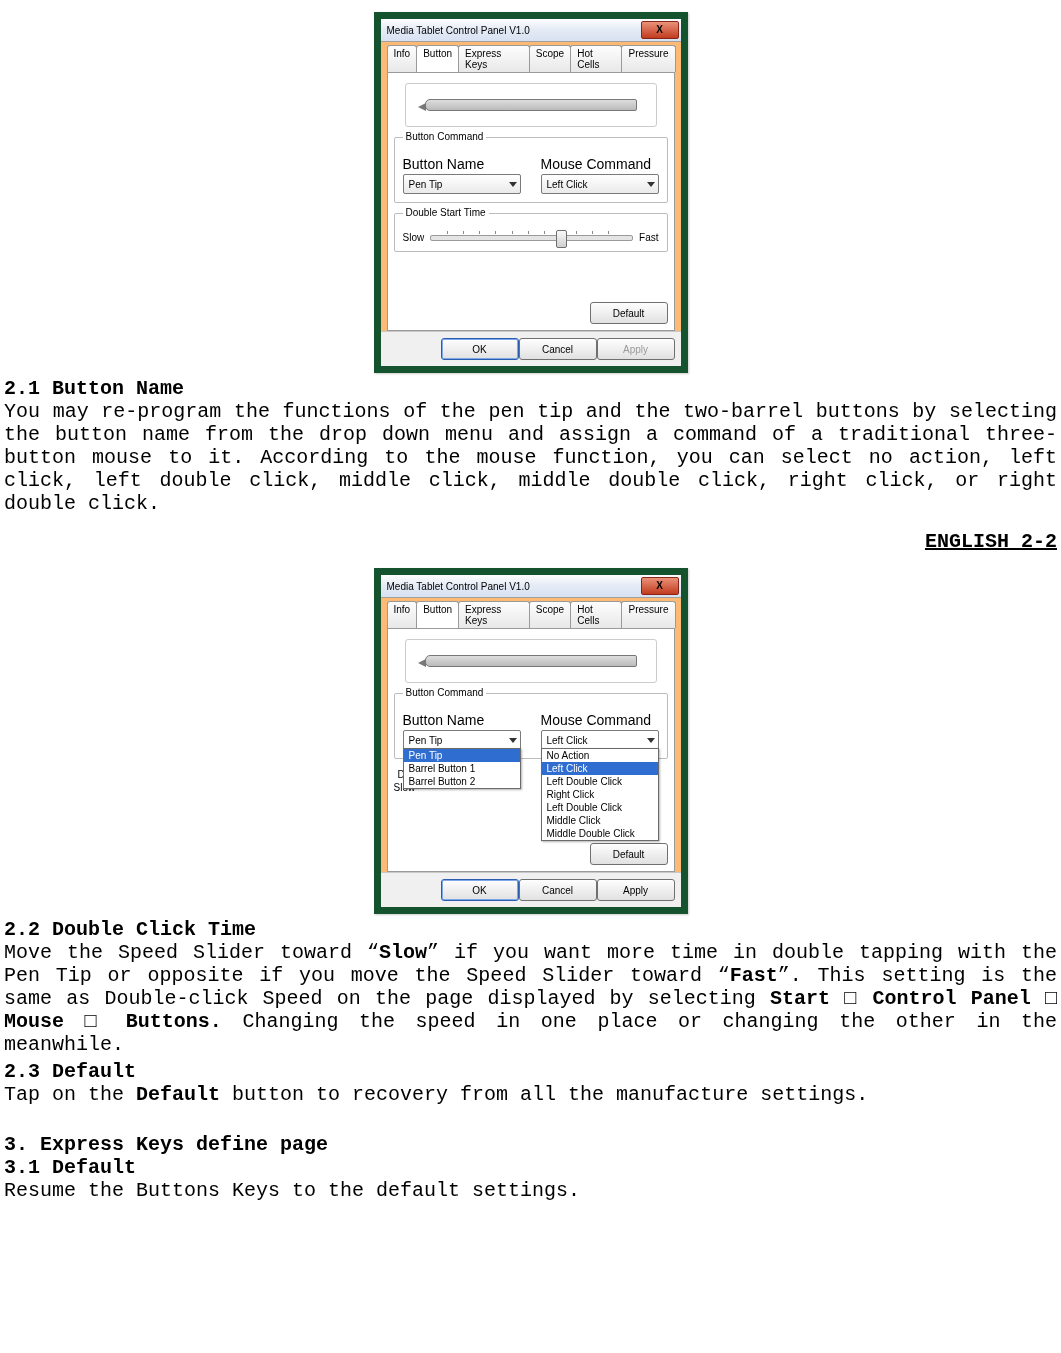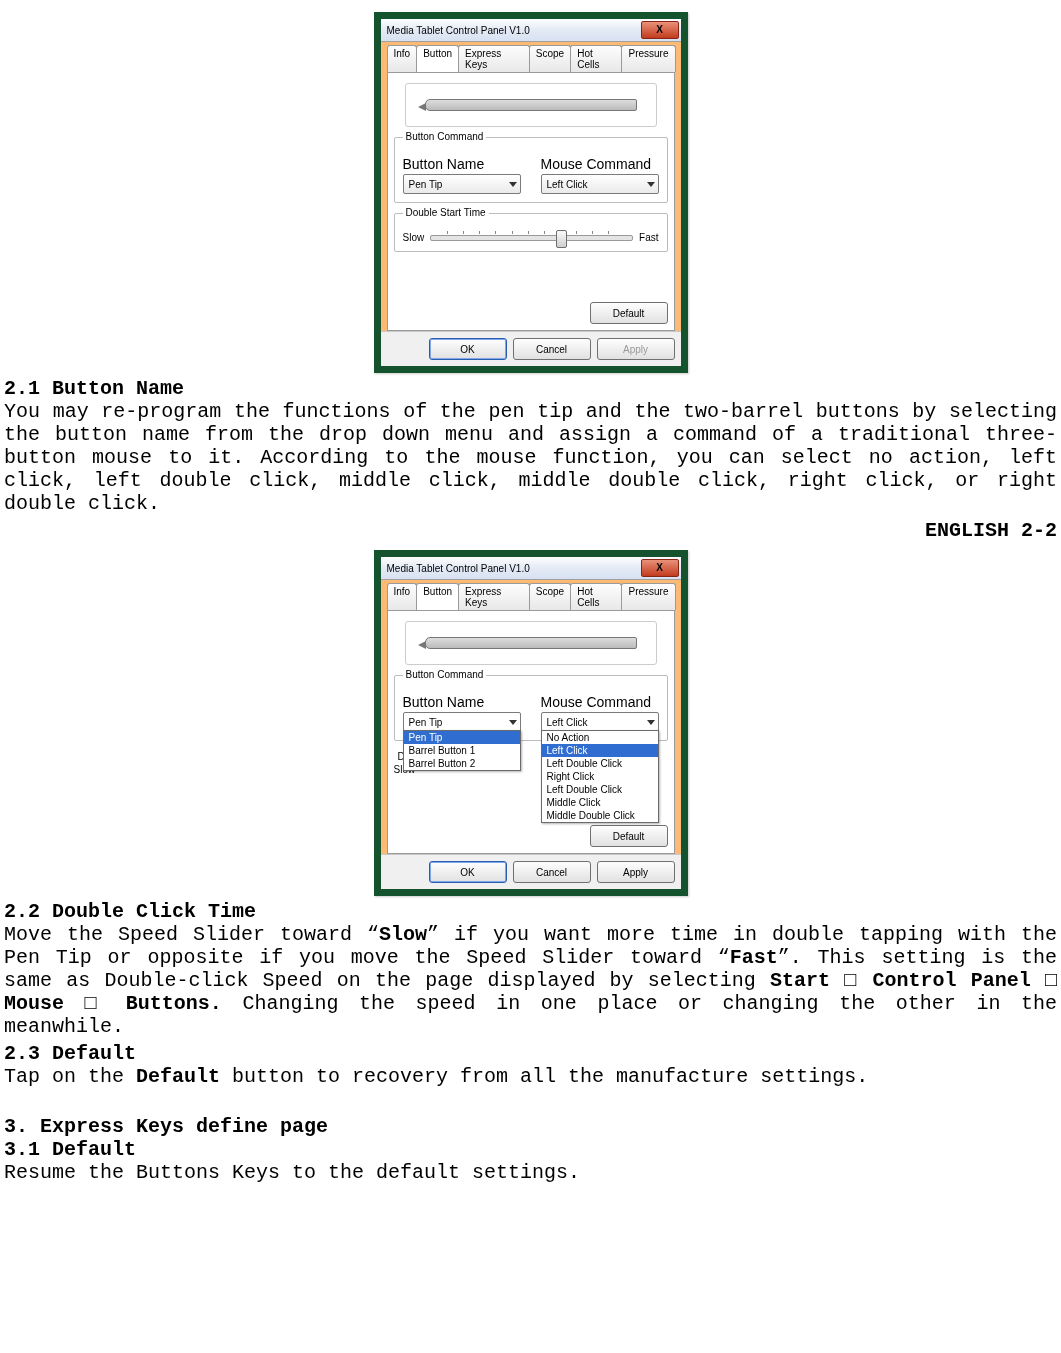--- a/index.html
+++ b/index.html
@@ -6,21 +6,21 @@
     font-family: "Courier New", monospace;
     font-size: 20px;
     margin: 0;
     padding: 4px;
     width: 1053px;
     background: #fff;
     color: #000;
   }
   .doc-heading { font-weight: bold; margin-top: 0; }
   .doc-para { text-align: justify; margin: 0 0 4px 0; }
-  .page-label { text-align: right; font-weight: bold; margin: 4px 0; }
+  .page-label { text-align: right; font-weight: bold; margin: 15px 0; text-decoration: underline; }
   .bold { font-weight: bold; }
 
   
   .dlg-wrap { display: flex; justify-content: center; margin: 8px 0 4px 0; }
   .dlg {
     width: 300px;
     font-family: Tahoma, Arial, sans-serif;
     font-size: 10px;
     border: 7px solid #14532d;
     background: #fdba74;
@@ -117,21 +117,21 @@
   .default-row { display:flex; justify-content:flex-end; margin-top:50px; }
   .btn {
     min-width:60px; height:20px;
     border:1px solid #707070; border-radius:3px;
     background:linear-gradient(#fefefe,#e1e1e1);
     display:flex; align-items:center; justify-content:center;
     padding: 0 8px;
   }
   .btn.disabled { color:#9a9a9a; }
   .dlg-footer {
-    display:flex; justify-content:flex-end; gap:6px;
+    display:flex; justify-content:flex-end; 
     padding:6px; border-top:1px solid #c8c8c8;
     background:#f0f0f0;
   }
   .btn.ok { border-color:#2a5db0; box-shadow:0 0 0 1px #7fa8e8 inset; }
   .doc-para-22 span.bold::after { content:""; }
 </style>
 </head>
 <body>
 
 

